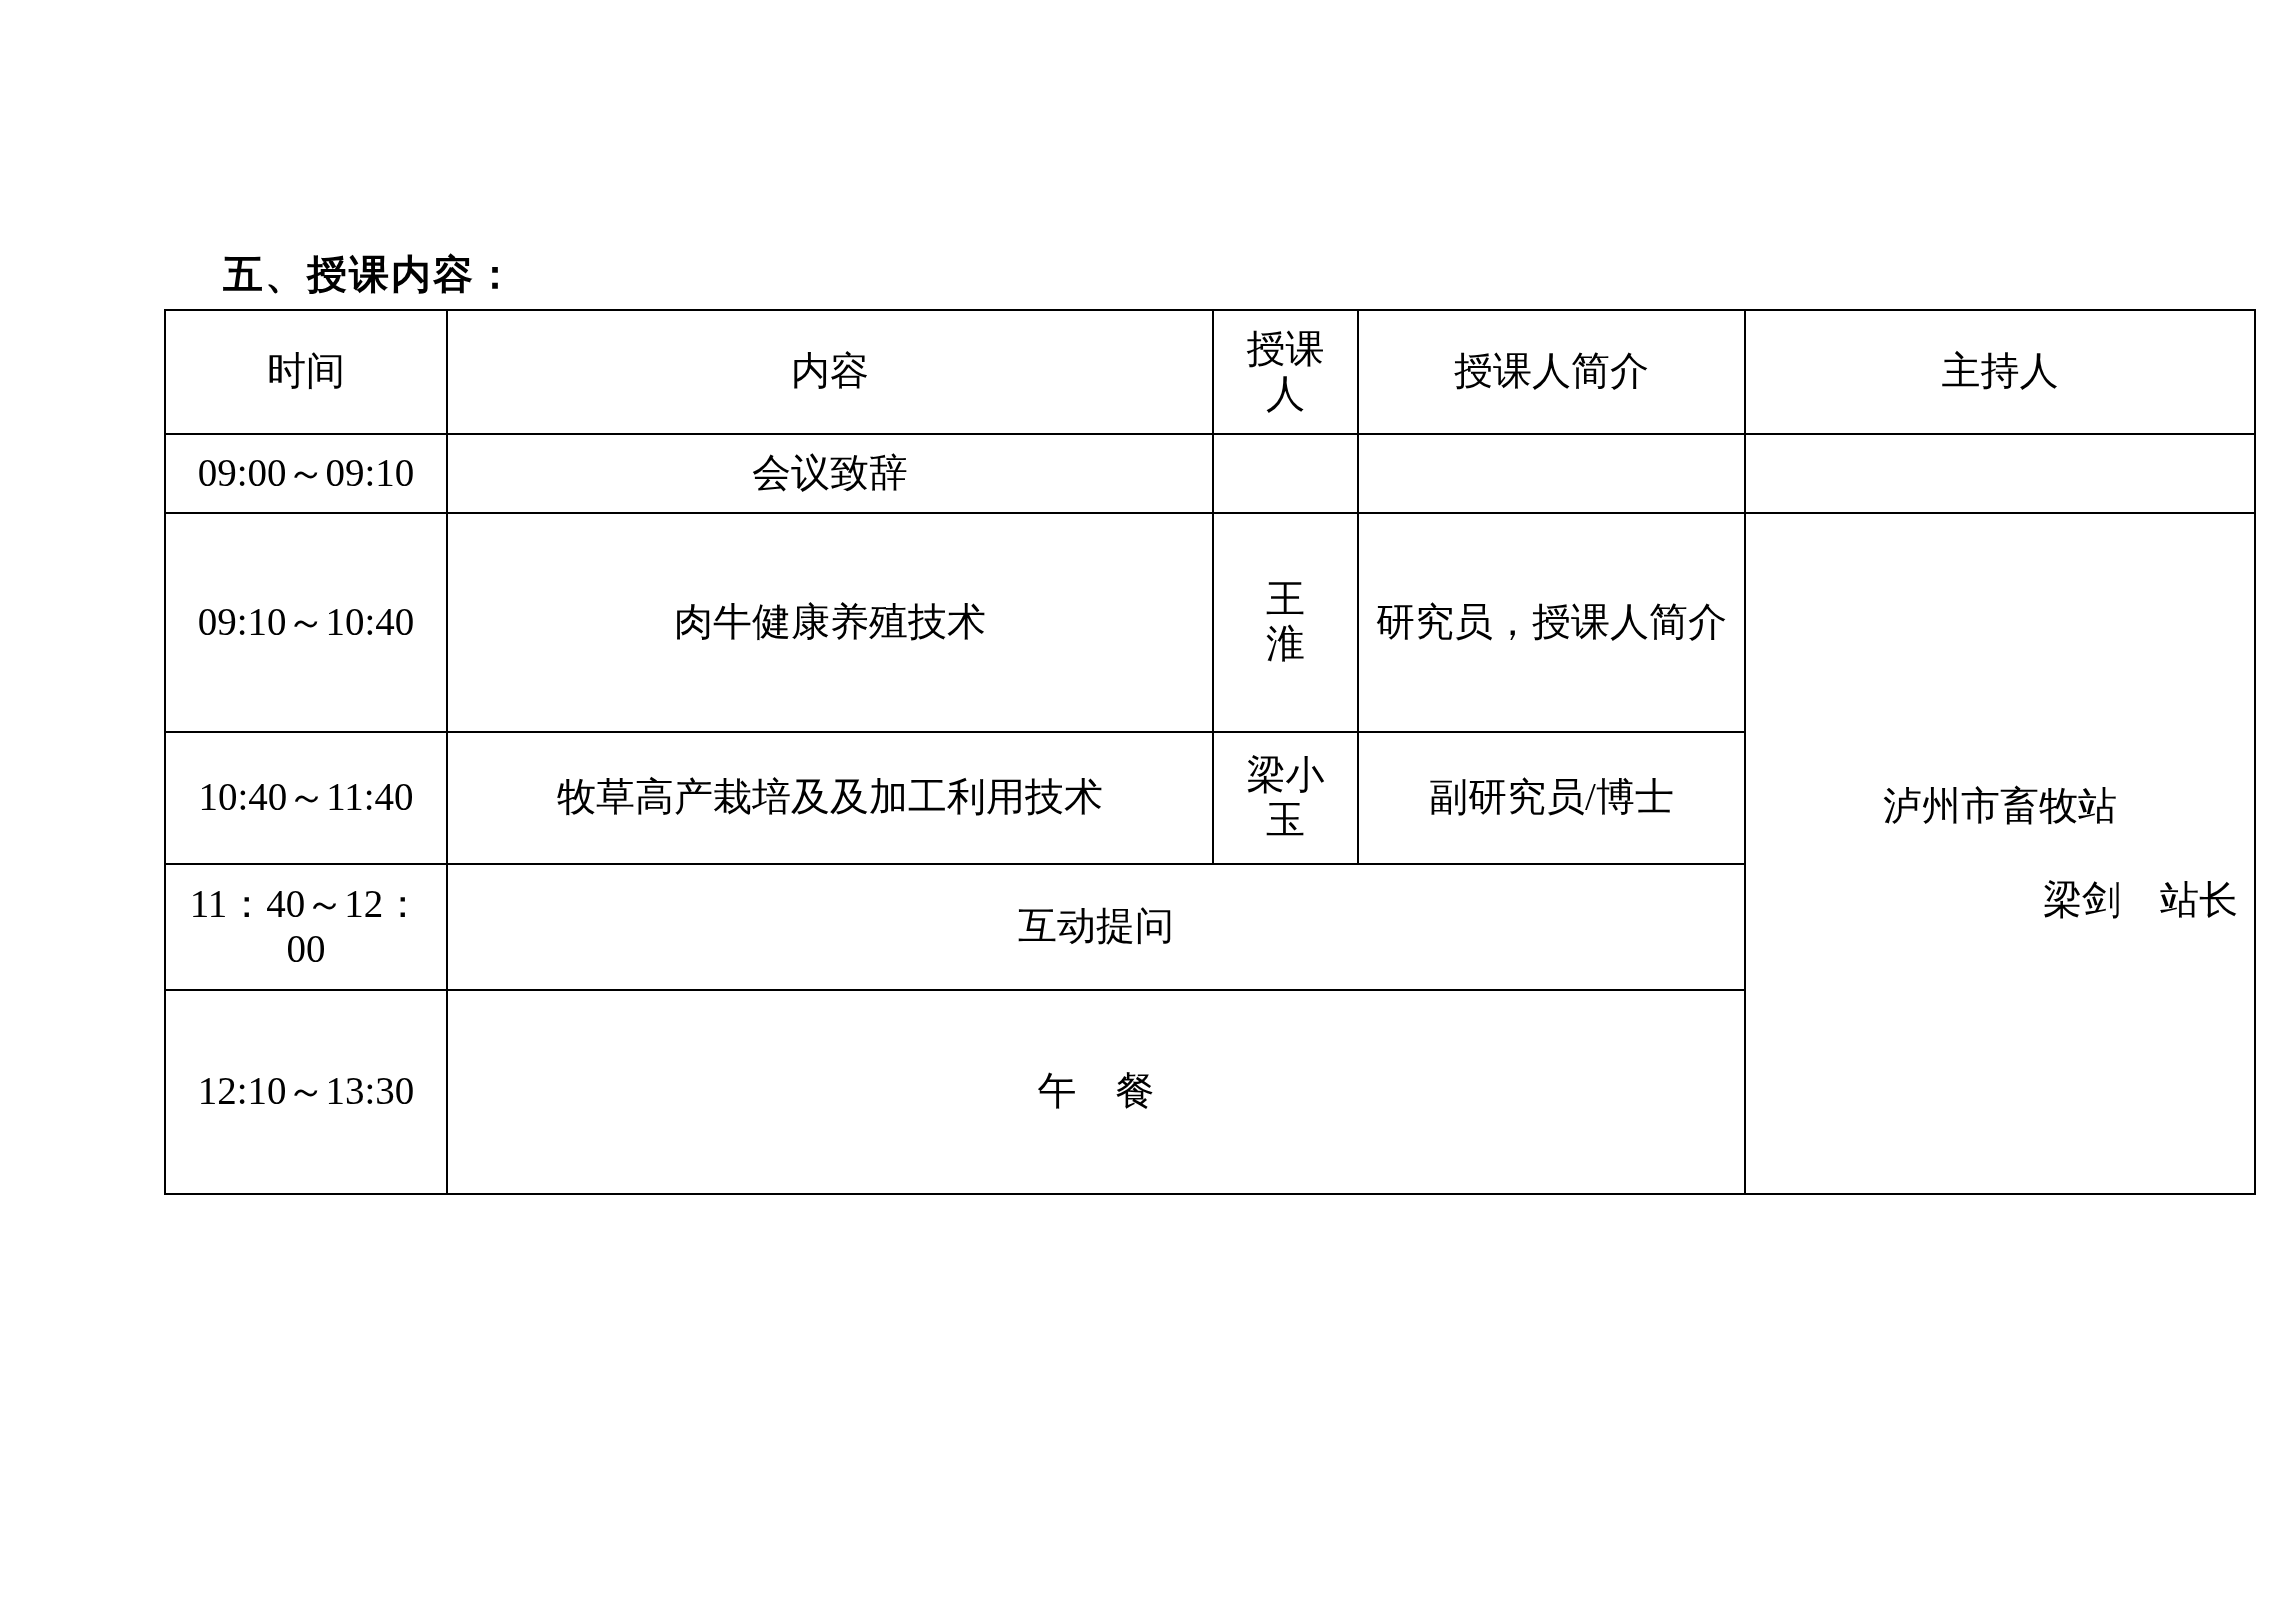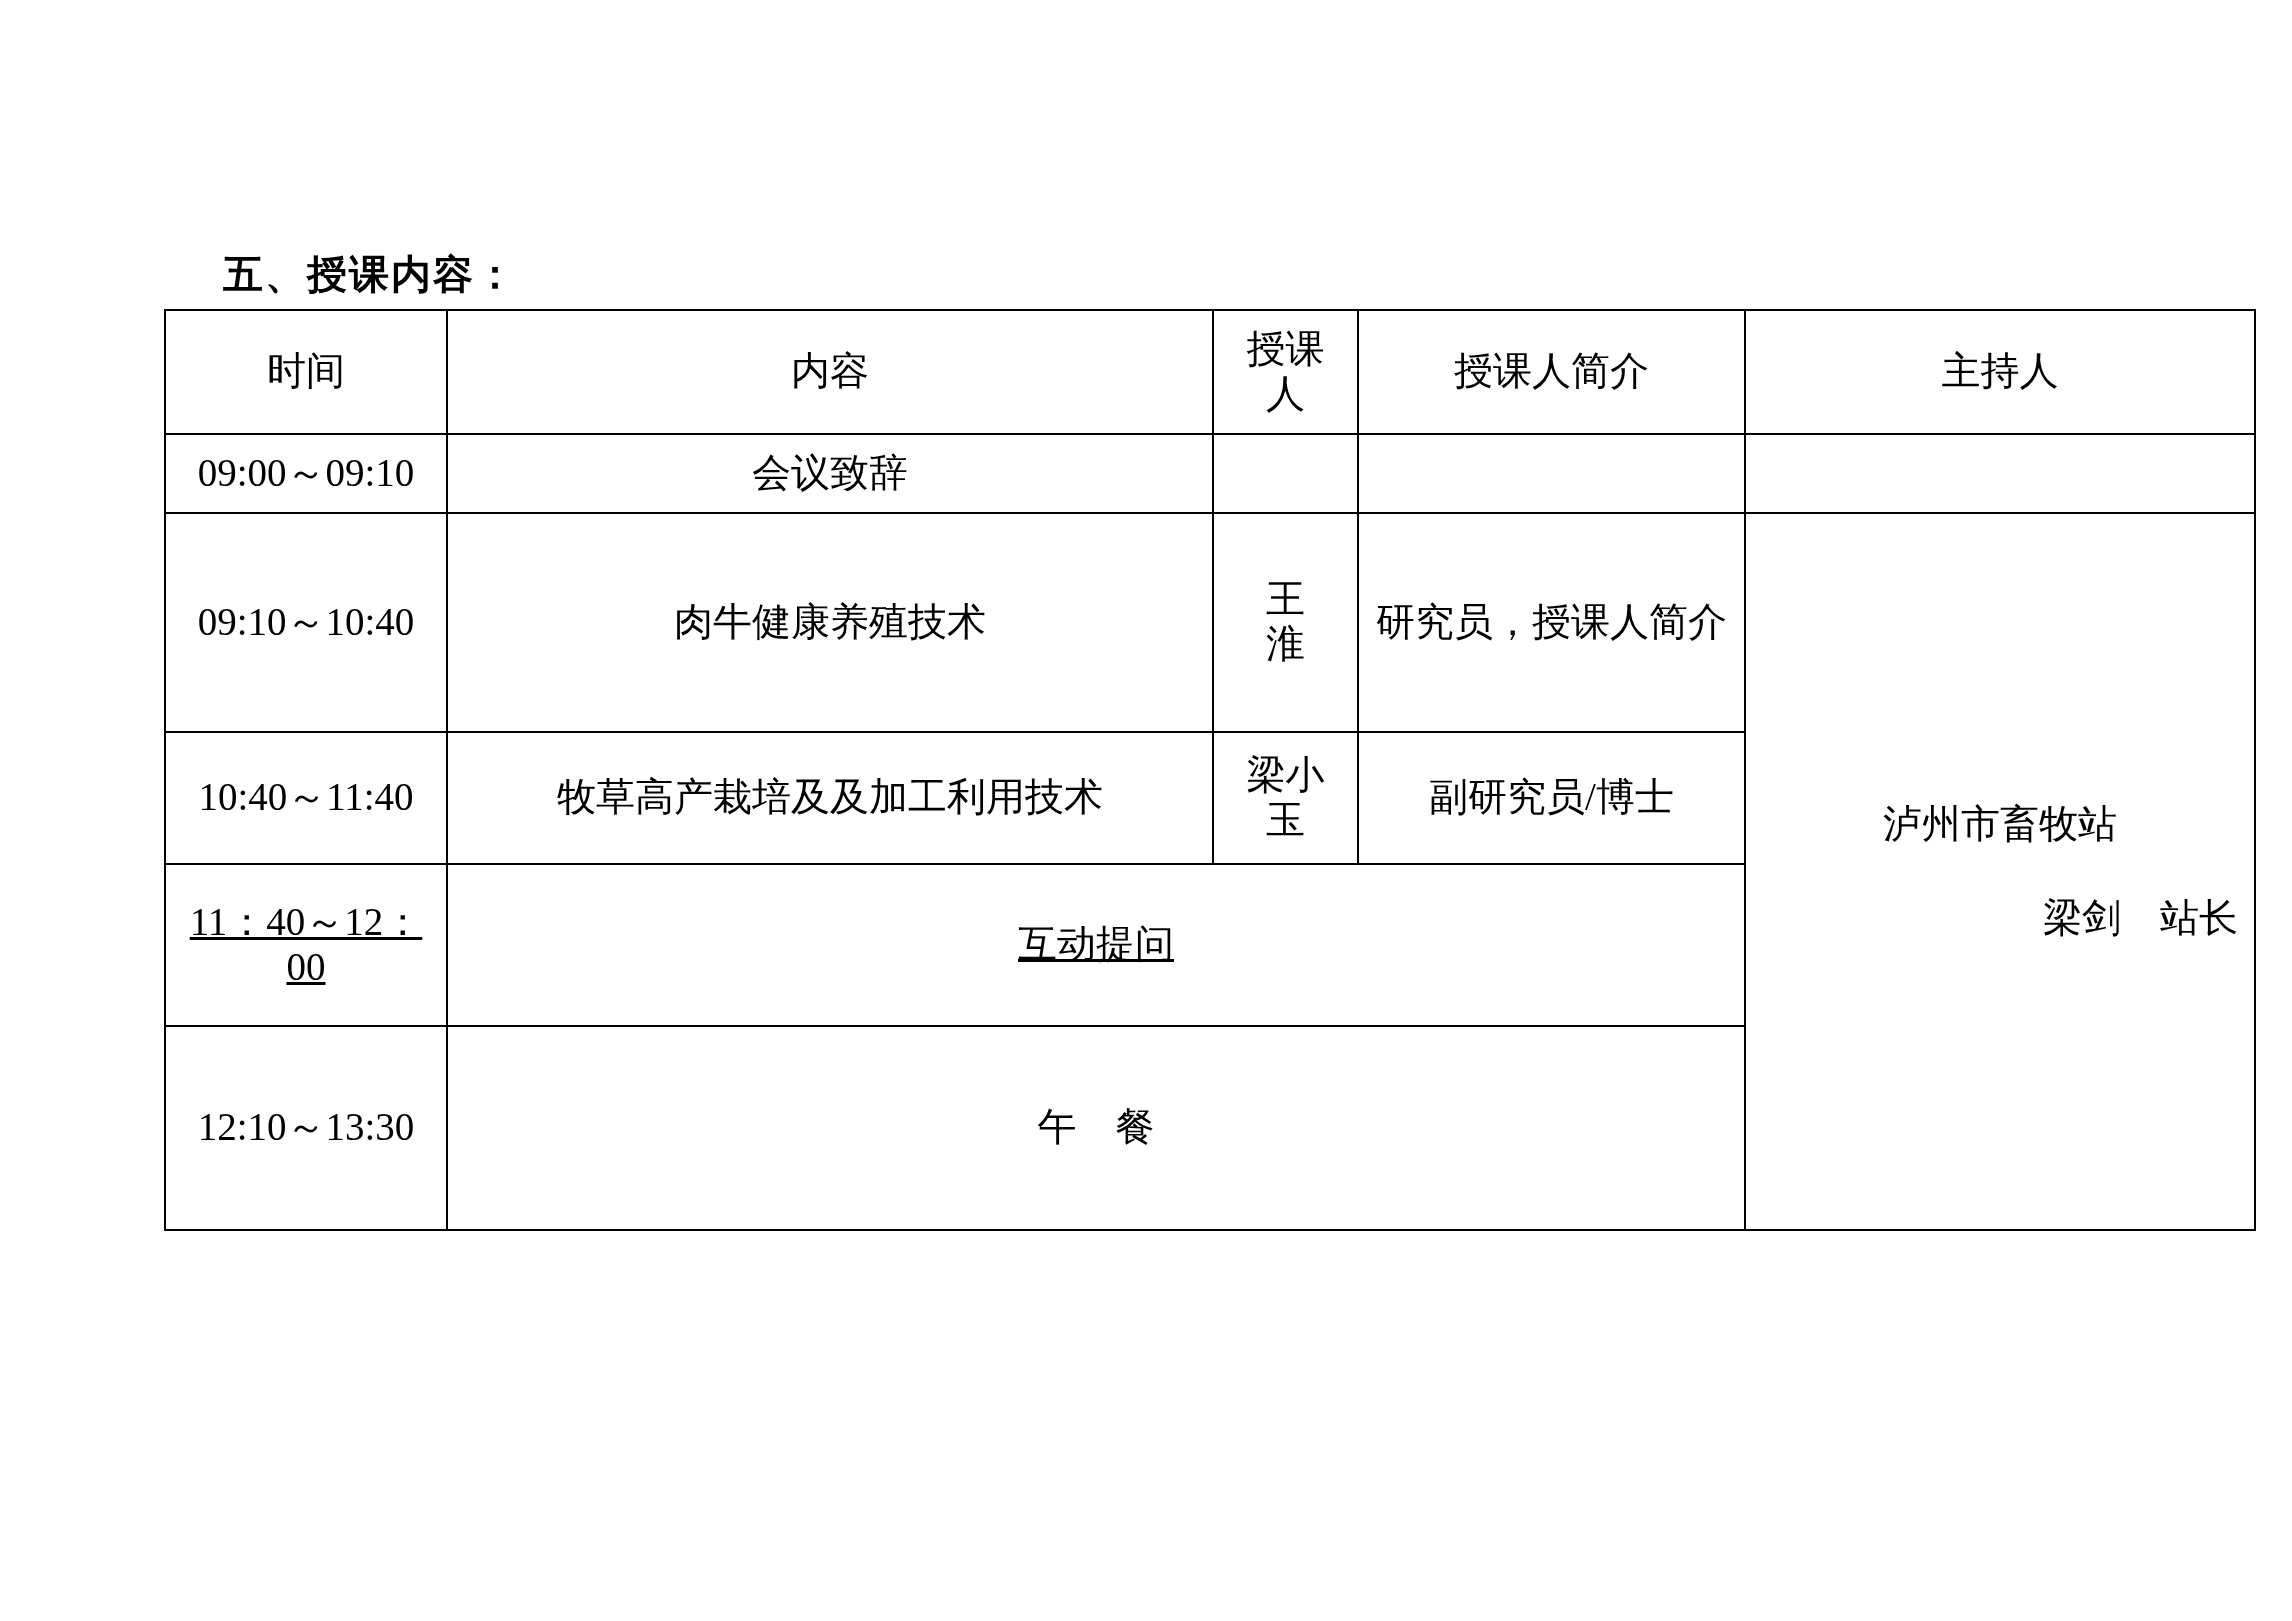--- a/index.html
+++ b/index.html
@@ -43,21 +43,21 @@
     line-height: 1.15;
   }
   td.left-cell {
     text-align: left;
     padding-left: 23.5px;
   }
   tr.r-header { height: 93px; }
   tr.r-1 { height: 74px; }
   tr.r-2 { height: 219px; }
   tr.r-3 { height: 132px; margin-left: 7px; }
-  tr.r-4 { height: 162px; text-decoration: underline; }
+  tr.r-4 { height: 126px; }
   tr.r-5 { height: 204px; }
   td.host-cell {
     vertical-align: middle;
     padding-bottom: 45px;
   }
   td.host-cell .host-line2 {
     margin-top: 49px;
     text-align: right;
   }
 </style>

